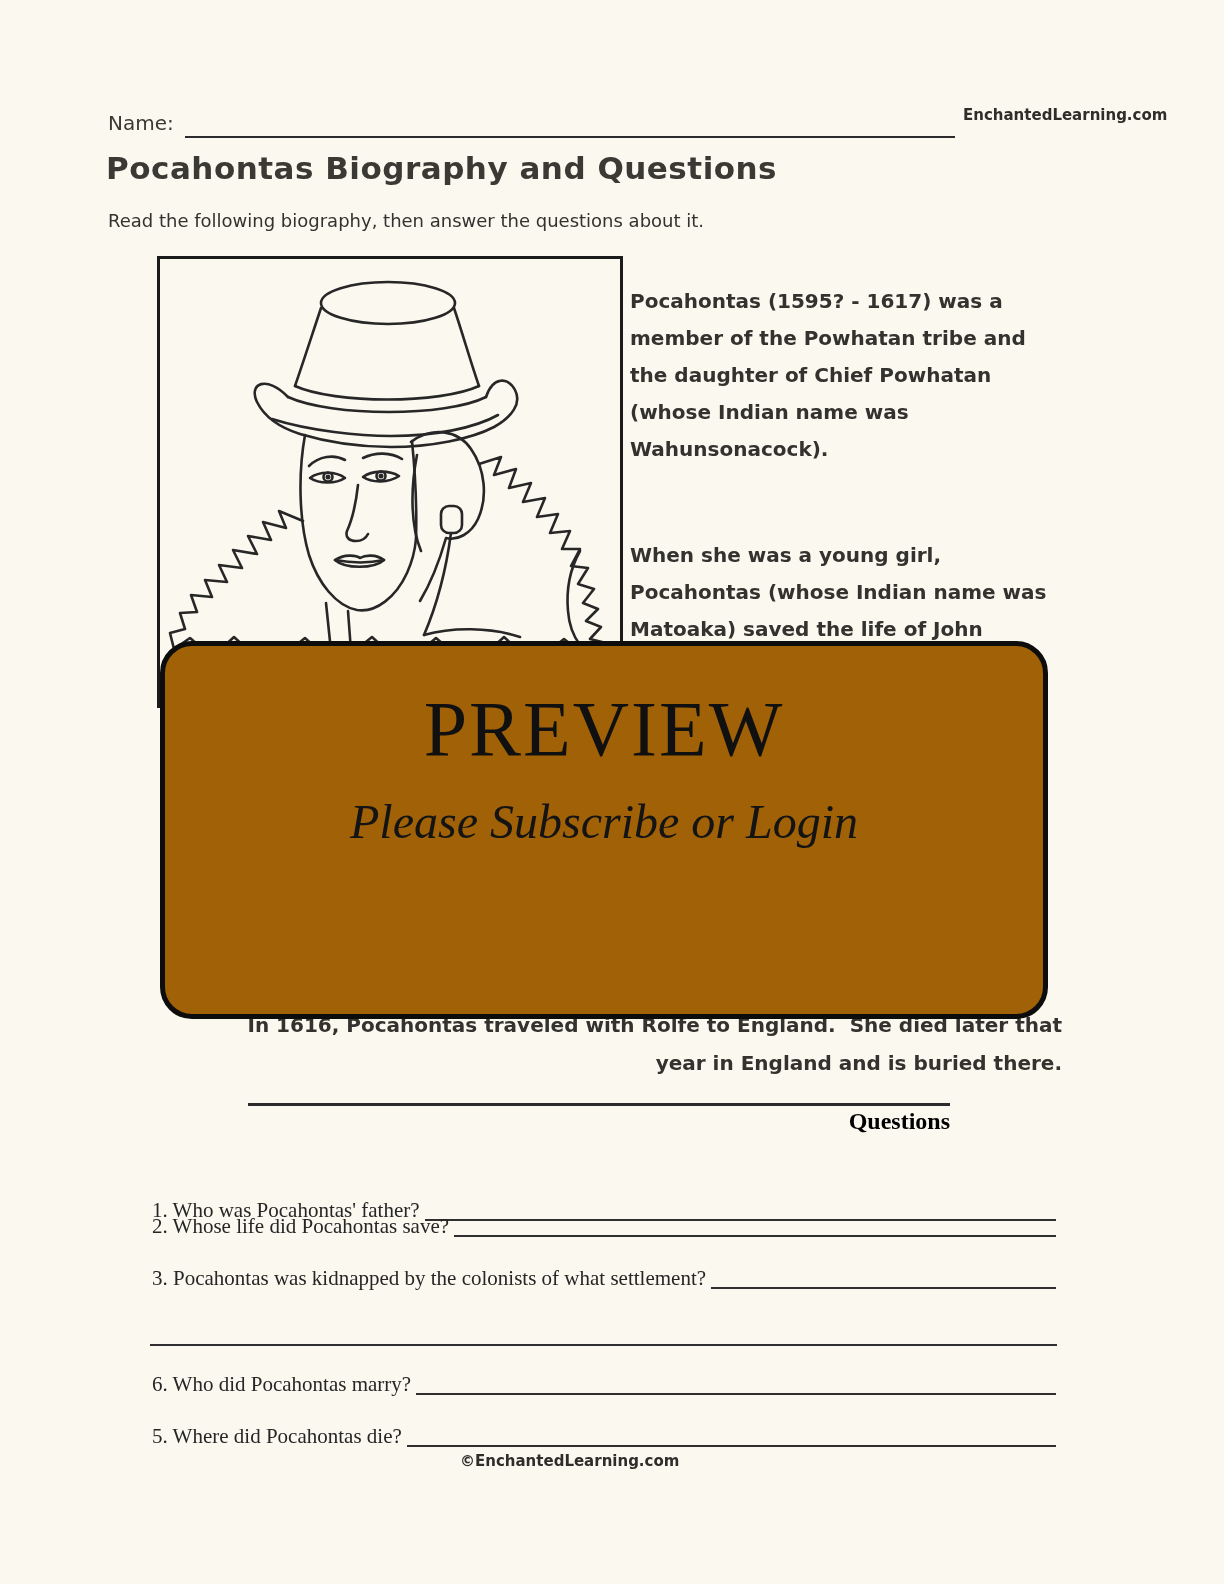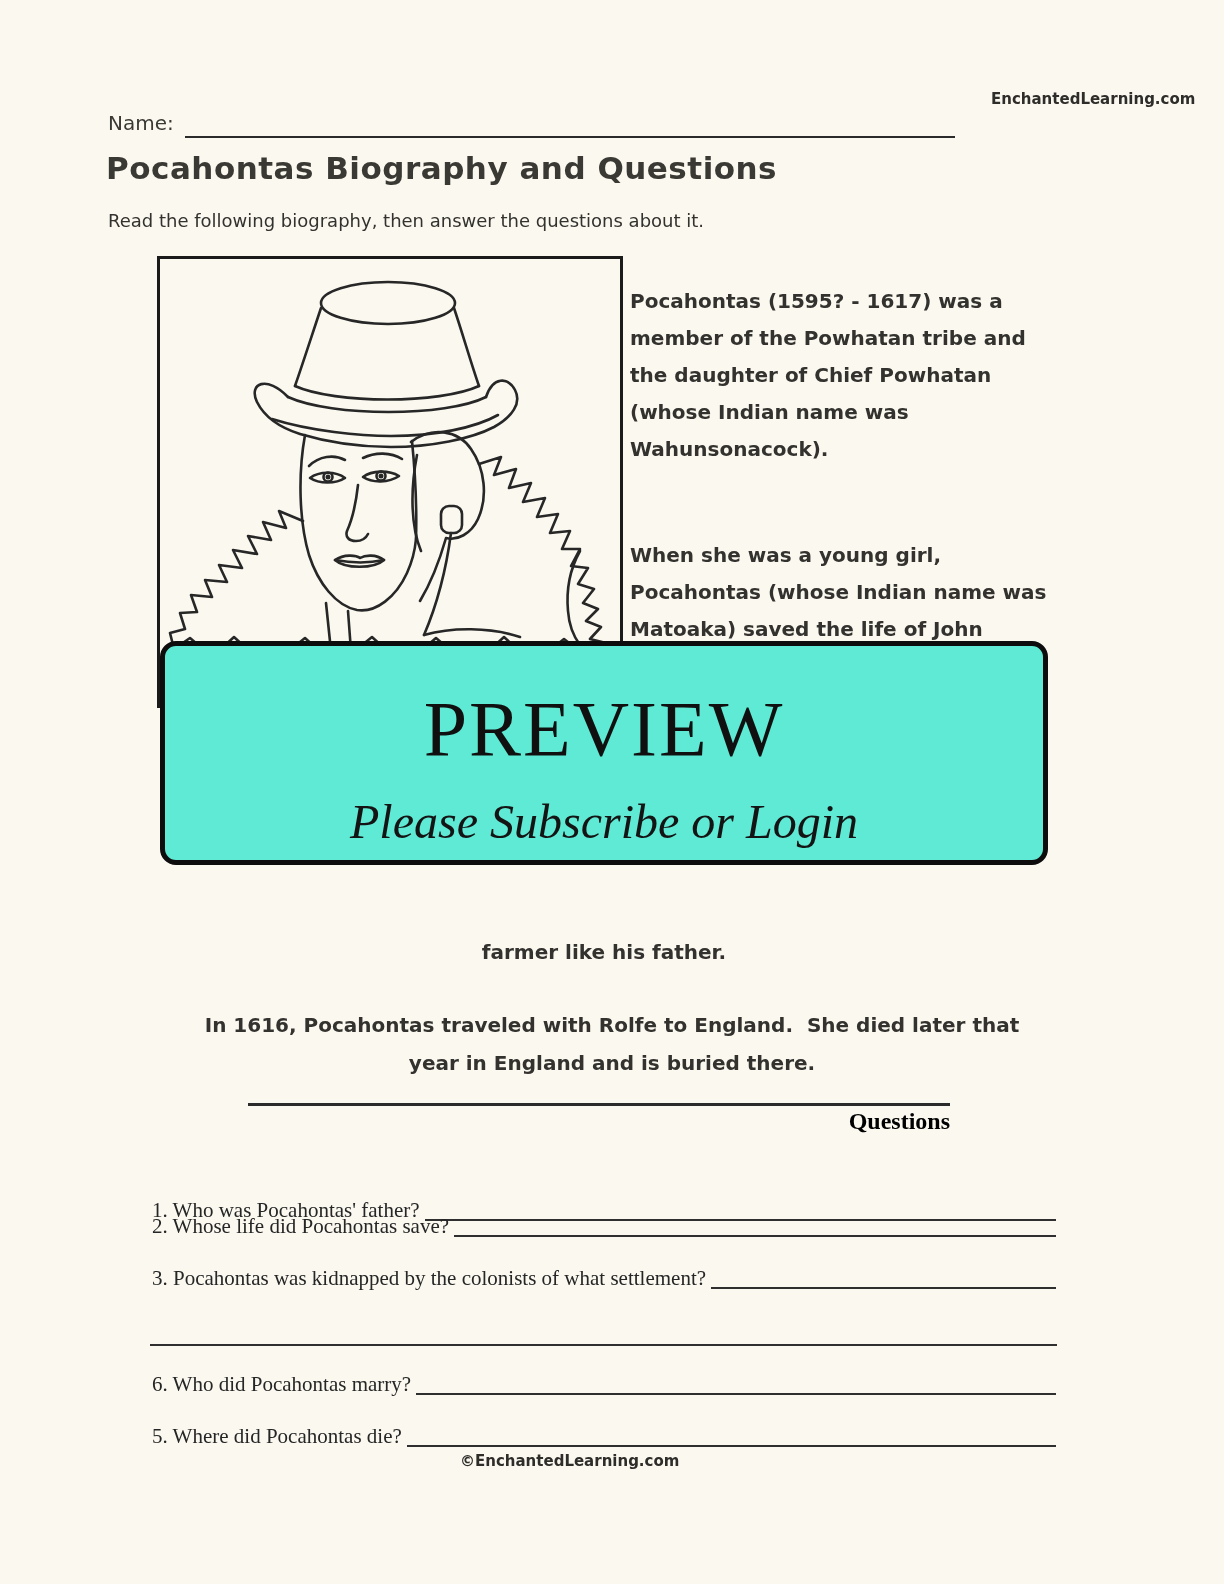--- a/index.html
+++ b/index.html
@@ -3,40 +3,40 @@
 <meta charset="utf-8">
 <style>
   html,body{margin:0;padding:0;background:#faf8ef;}
   .page{
     position:relative;width:1224px;height:1584px;background:#faf8ef;
     font-family:"DejaVu Sans",sans-serif;color:#33322e;overflow:hidden;
   }
   
   .name-label{position:absolute;left:108px;top:111px;font-size:20px;color:#3a3934;}
   .name-line{position:absolute;left:185px;top:136px;width:770px;border-top:2px solid #2b2b2b;}
-  .site-link{position:absolute;left:963px;top:90px;font-size:15px;font-weight:bold;color:#2e2d29;margin-left:28px;}
+  .site-link{position:absolute;left:963px;top:106px;font-size:15px;font-weight:bold;color:#2e2d29;}
   .title{position:absolute;left:106px;top:150px;margin:0;font-size:31px;font-weight:bold;color:#3a3934;letter-spacing:0.5px;}
   .instructions{position:absolute;left:108px;top:210px;font-size:18px;color:#33322e;}
   
   .image-box{position:absolute;left:157px;top:256px;width:466px;height:452px;border:3px solid #1b1b1b;box-sizing:border-box;}
   .image-box svg{position:absolute;left:0;top:0;}
   
   .bio{position:absolute;left:630px;top:246px;width:452px;text-align:left;font-weight:bold;font-size:20px;line-height:37px;white-space:pre-line;}
   .bio p{margin:0;}
   .bio p + p{margin-top:32px;}
   
   .preview-box{
-    position:absolute;left:160px;top:641px;width:888px;height:224px;box-sizing:border-box;
-    background:#5eead4;border:5px solid #0d0d0d;border-radius:16px;z-index:6;text-align:center;
+    position:absolute;left:160px;top:641px;width:888px;height:378px;box-sizing:border-box;
+    background:#a16207;border:5px solid #0d0d0d;border-radius:32px;z-index:6;text-align:center;
   }
   .preview-title{font-family:"Liberation Serif","DejaVu Serif",serif;font-size:78px;letter-spacing:2px;color:#101010;margin-top:38px;}
   .preview-sub{font-family:"Liberation Serif","DejaVu Serif",serif;font-style:italic;font-size:48px;color:#141414;margin-top:20px;}
   
   .farmer{position:absolute;left:160px;top:940px;width:888px;text-align:center;font-weight:bold;font-size:20px;}
-  .para3{position:absolute;left:162px;top:1006px;width:900px;text-align:center;font-weight:bold;font-size:20px;line-height:38px;white-space:pre-line;}
+  .para3{position:absolute;left:162px;top:1006px;width:900px;text-align:right;font-weight:bold;font-size:20px;line-height:38px;white-space:pre-line;}
   
   .q-rule{position:absolute;left:248px;top:1103px;width:702px;border-top:3px solid #2b2b2b;}
   .q-heading{position:absolute;left:248px;top:1108px;width:702px;text-align:right;
     font-family:"Liberation Serif","DejaVu Serif",serif;font-weight:bold;font-size:24px;color:#000000;}
   .q-row{position:absolute;left:152px;width:904px;height:27px;display:flex;align-items:flex-end;
     font-family:"Liberation Serif","DejaVu Serif",serif;font-size:21px;color:#262626;}
   .q-text{white-space:nowrap;padding-right:5px;}
   .q-line{flex:1;border-bottom:2px solid #2f2f2f;margin-bottom:2px;}
   .q1{top:1160px;margin-top:36px;} .q2{top:1212px;} .q3{top:1264px;} .q4{top:1370px;} .q5{top:1422px;}
   .q-extra-line{position:absolute;left:150px;top:1344px;width:907px;border-top:2px solid #2f2f2f;}

